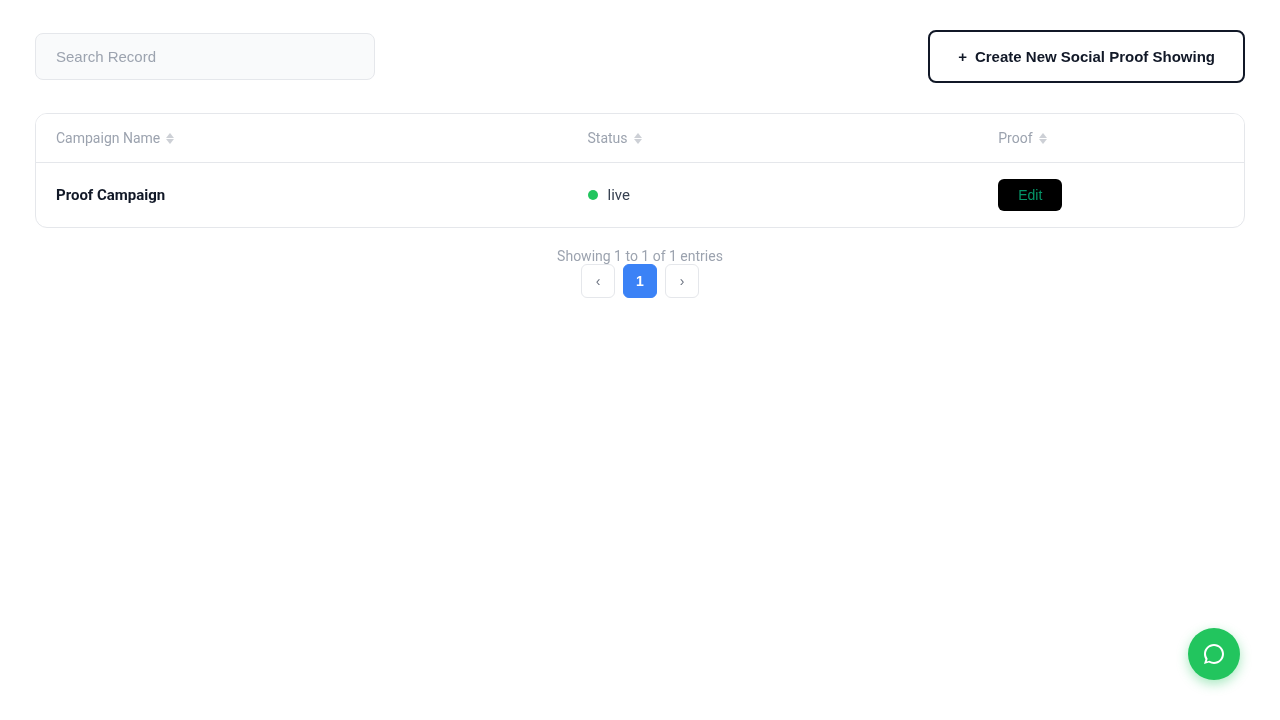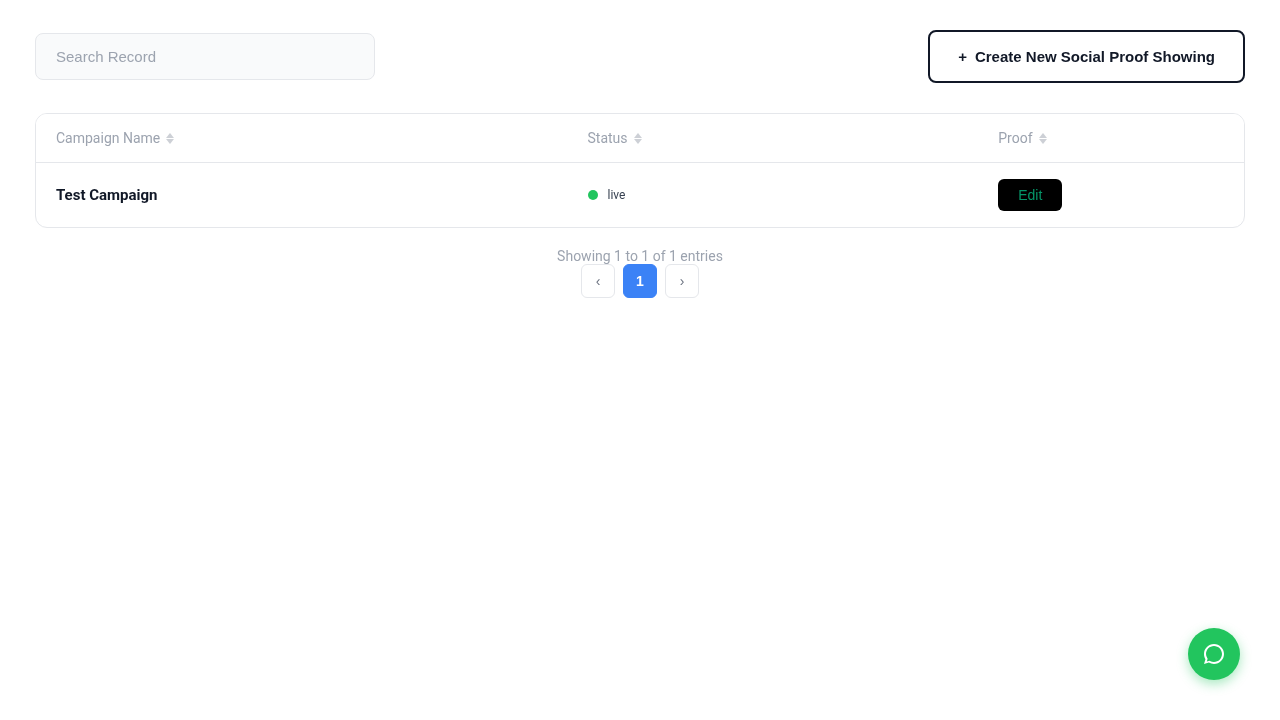--- a/index.html
+++ b/index.html
@@ -145,21 +145,21 @@
     .status-dot {
       width: 10px;
       height: 10px;
       border-radius: 50%;
       background: #22c55e;
       flex-shrink: 0;
     }
 
     .status-text {
       color: #374151;
-      font-size: 12px;
+      font-size: 15px;
     }
 
     .edit-btn {
       padding: 8px 20px;
       background: #000000;
       color: #059669;
       border: none;
       border-radius: 6px;
       font-size: 14px;
       font-weight: 500;
@@ -276,21 +276,21 @@
                 <span class="sort-up"></span>
                 <span class="sort-down"></span>
               </div>
             </div>
           </th>
         </tr>
       </thead>
       <tbody id="table-body">
         <tr>
           <td class="col-campaign">
-            <span class="campaign-name">Test Campaign</span>
+            <span class="campaign-name">Proof Campaign</span>
           </td>
           <td class="col-status">
             <div class="status-cell">
               <span class="status-dot"></span>
               <span class="status-text">live</span>
             </div>
           </td>
           <td class="col-action">
             <button class="edit-btn">Edit</button>
           </td>

